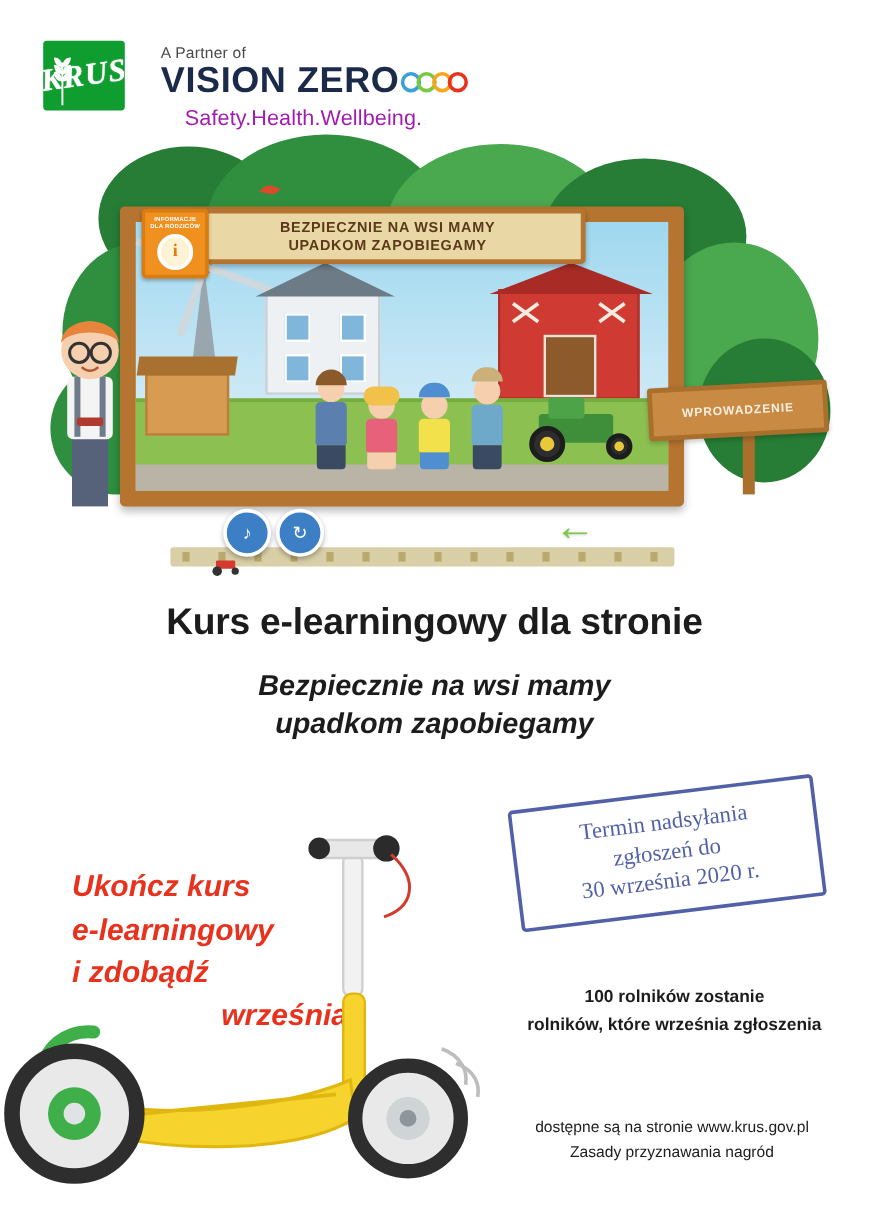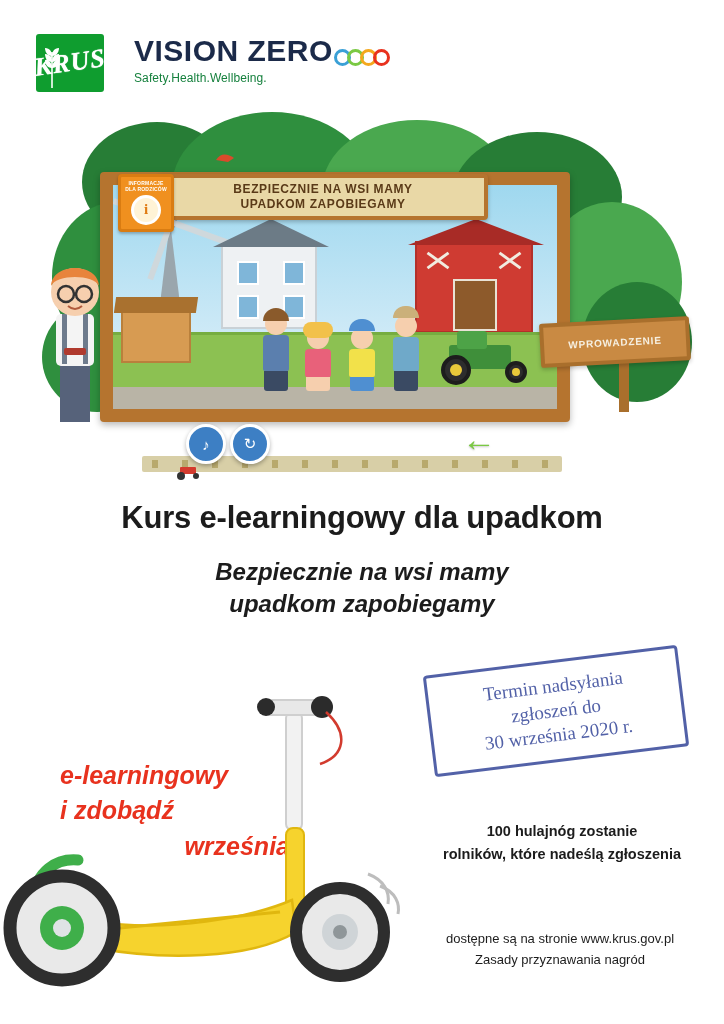--- a/index.html
+++ b/index.html
@@ -56,21 +56,21 @@
     padding-top: 2px;
   }
   .partner-of {
     font-size: 13px;
     color: #4a4a4a;
     letter-spacing: .2px;
     margin-bottom: 2px;
   }
   .vision-line {
     display: flex;
-    align-items: flex-end;
+    align-items: center;
   }
   .vision-zero {
     font-size: 30px;
     font-weight: bold;
     letter-spacing: .5px;
     color: #1b2a49;
     line-height: 1;
   }
   .vz-rings {
     display: flex;
@@ -80,24 +80,25 @@
   .vz-ring {
     width: 17px;
     height: 17px;
     border-radius: 50%;
     border: 3px solid #000;
     margin-left: -4px;
     box-sizing: border-box;
   }
   .vz-ring:first-child { margin-left: 0; }
   .tagline {
-    font-size: 12px;
-    color: #15803d;
+    font-size: 18px;
+    color: #a21caf;
     margin-top: 5px;
     letter-spacing: .1px;
+    margin-left: 20px;
   }
 
   
   .illu {
     position: absolute;
     top: 112px;
     left: 22px;
     width: 682px;
     height: 372px;
   }
@@ -568,20 +569,21 @@
       <path d="M9 16 C3 16 2 10 2 8 C7 8 9 12 9 16 Z" fill="#ffffff"></path>
       <path d="M9 22 C3 22 2 16 2 14 C7 14 9 18 9 22 Z" fill="#ffffff"></path>
       <path d="M9 10 C15 10 16 4 16 2 C11 2 9 6 9 10 Z" fill="#ffffff"></path>
       <path d="M9 16 C15 16 16 10 16 8 C11 8 9 12 9 16 Z" fill="#ffffff"></path>
       <path d="M9 22 C15 22 16 16 16 14 C11 14 9 18 9 22 Z" fill="#ffffff"></path>
     </svg>
     <span class="krus-text">KRUS</span>
   </div>
 
   <div class="vision-block">
+    <div class="partner-of">A Partner of</div>
     <div class="vision-line">
       <span class="vision-zero">VISION ZERO</span>
       <span class="vz-rings">
         <span class="vz-ring" style="border-color:#3aa0d6"></span>
         <span class="vz-ring" style="border-color:#7ac943"></span>
         <span class="vz-ring" style="border-color:#f4a81d"></span>
         <span class="vz-ring" style="border-color:#e8321e"></span>
       </span>
     </div>
     <div class="tagline">Safety.Health.Wellbeing.</div>
@@ -729,28 +731,28 @@
     <rect x="30" y="96" width="22" height="7" rx="2" fill="#b03a2e"></rect>
     <circle cx="41" cy="40" r="24" fill="#f6cfae"></circle>
     <path d="M17 34 C18 10 64 10 65 34 C60 22 22 22 17 34 Z" fill="#e8843c"></path>
     <circle cx="32" cy="42" r="8" fill="none" stroke="#333" stroke-width="2.5"></circle>
     <circle cx="50" cy="42" r="8" fill="none" stroke="#333" stroke-width="2.5"></circle>
     <line x1="40" y1="42" x2="42" y2="42" stroke="#333" stroke-width="2.5"></line>
     <path d="M34 54 Q41 60 48 54" stroke="#b05a3c" stroke-width="2" fill="none"></path>
   </svg>
 </div>
 
-<div class="title">Kurs e-learningowy dla upadkom</div>
+<div class="title">Kurs e-learningowy dla stronie</div>
 <div class="subtitle">
   <div>Bezpiecznie na wsi mamy</div>
   <div>upadkom zapobiegamy</div>
 </div>
 
 <div class="promo">
-  <br>
+  <span>Ukończ kurs</span><br>
   <span>e-learningowy</span><br>
   <span>i zdobądź</span>
   <span class="l4">września</span>
 </div>
 
 <svg class="scooter" viewBox="0 0 420 340">
 
   <rect x="286" y="52" width="16" height="118" rx="6" fill="#f2f2f2" stroke="#cfcfcf" stroke-width="2"></rect>
   <rect x="262" y="40" width="64" height="15" rx="7" fill="#e8e8e8" stroke="#cfcfcf" stroke-width="2"></rect>
   <circle cx="322" cy="47" r="11" fill="#2b2b2b"></circle>
@@ -776,20 +778,20 @@
   <path d="M380 226 C396 232 400 244 398 254" stroke="#bdbdbd" stroke-width="3" fill="none"></path>
 </svg>
 
 <div class="stamp">
   <div>Termin nadsyłania</div>
   <div>zgłoszeń do</div>
   <div>30 września 2020 r.</div>
 </div>
 
 <div class="para1">
-  <div>100 hulajnóg zostanie</div>
-  <div>rolników, które nadeślą zgłoszenia</div>
+  <div>100 rolników zostanie</div>
+  <div>rolników, które września zgłoszenia</div>
 </div>
 
 <div class="para2">
   <div>dostępne są na stronie www.krus.gov.pl</div>
   <div>Zasady przyznawania nagród</div>
 </div>
 
 </body></html>

